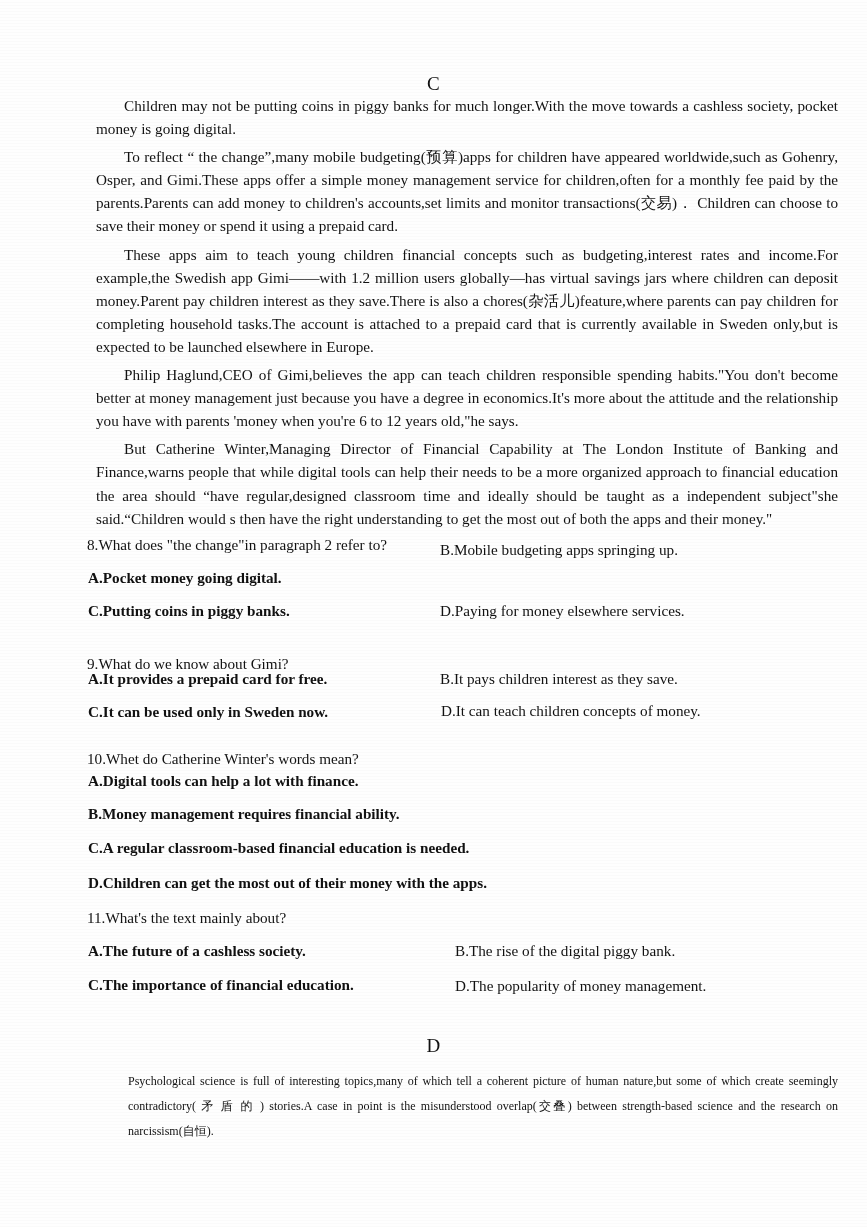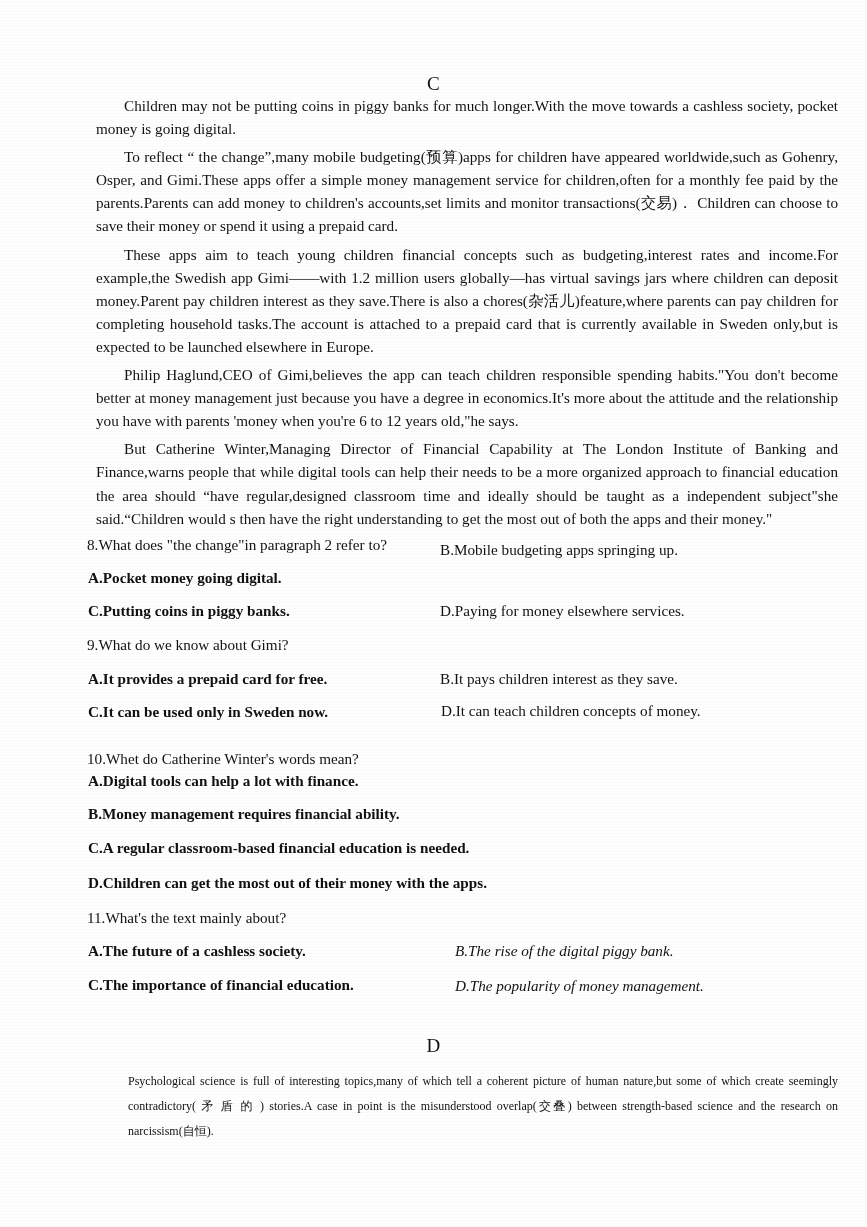--- a/index.html
+++ b/index.html
@@ -87,21 +87,21 @@
   }
   .option {
     position: absolute;
     font-size: 15.2px;
     line-height: 20px;
     color: #111;
     white-space: nowrap;
   }
   .opt-left  { left: 88px; font-weight: bold; }
   .opt-right { left: 440px; }
-  .opt-right-11 { left: 455px; font-style: italic; }
+  .opt-right-11 { left: 455px; }
   .opt-right-9d { left: 441px; }
   .opt-right-9b { left: 440px; }
 
   
   .grain {
     position: absolute;
     inset: 0;
     pointer-events: none;
     opacity: 0.035;
     background:
@@ -124,21 +124,21 @@
   </div>
 
   <div class="questions">
 
     <div class="question" style="top:535px">8.What does "the change"in paragraph 2 refer to?</div>
     <div class="option opt-left" style="top:568px">A.Pocket money going digital.</div>
     <div class="option opt-right" style="top:540px">B.Mobile budgeting apps springing up.</div>
     <div class="option opt-left" style="top:601px">C.Putting coins in piggy banks.</div>
     <div class="option opt-right" style="top:601px">D.Paying for money elsewhere services.</div>
 
-    <div class="question" style="top:635px">9.What do we know about Gimi?</div>
+    <div class="question" style="top:654px">9.What do we know about Gimi?</div>
     <div class="option opt-left" style="top:669px">A.It provides a prepaid card for free.</div>
     <div class="option opt-right-9b" style="top:669px">B.It pays children interest as they save.</div>
     <div class="option opt-left" style="top:702px">C.It can be used only in Sweden now.</div>
     <div class="option opt-right-9d" style="top:701px">D.It can teach children concepts of money.</div>
 
     <div class="question" style="top:749px">10.Whet do Catherine Winter's words mean?</div>
     <div class="option opt-left" style="top:771px">A.Digital tools can help a lot with finance.</div>
     <div class="option opt-left" style="top:804px">B.Money management requires financial ability.</div>
     <div class="option opt-left" style="top:838px">C.A regular classroom-based financial education is needed.</div>
     <div class="option opt-left" style="top:873px">D.Children can get the most out of their money with the apps.</div>

